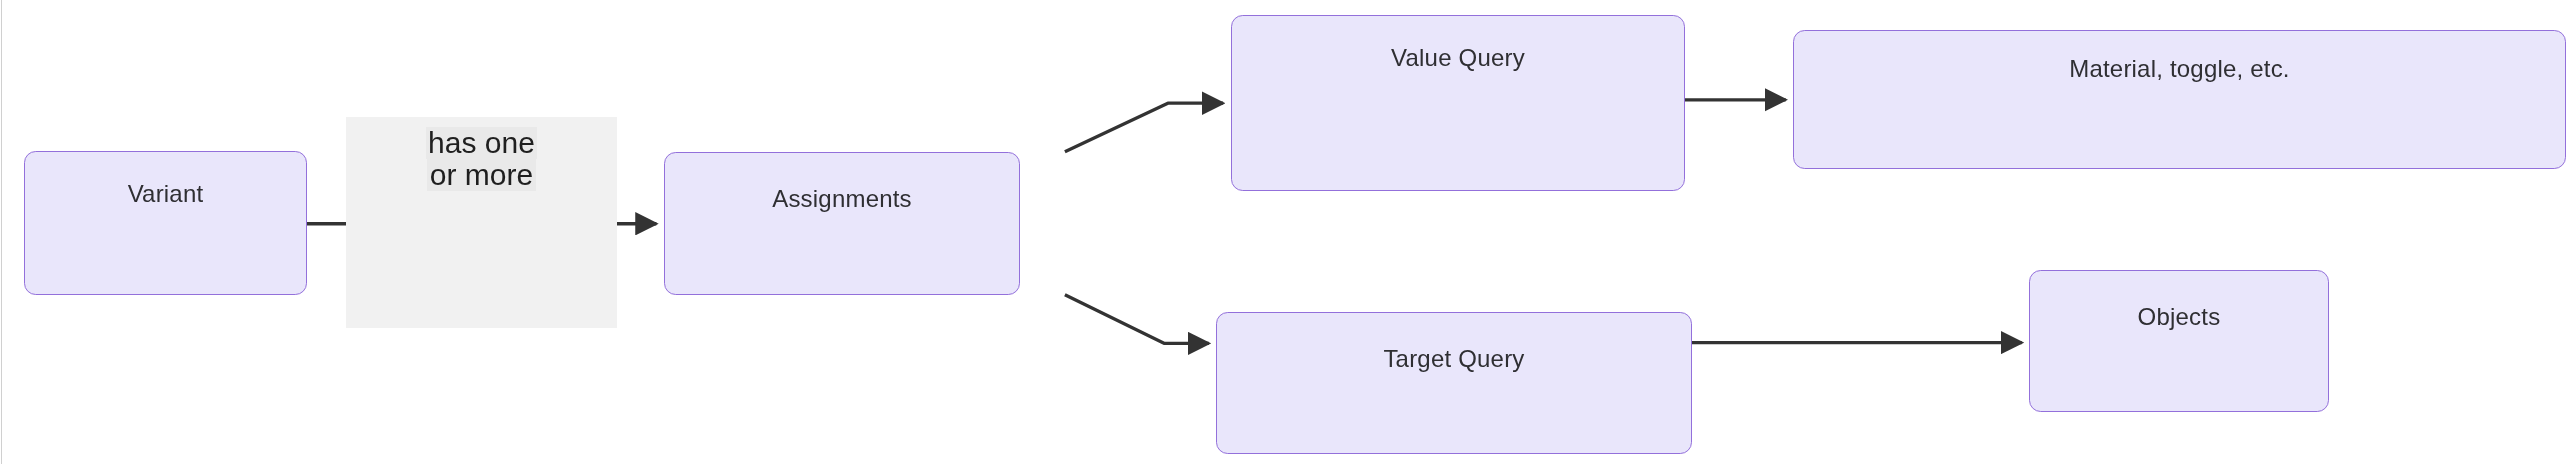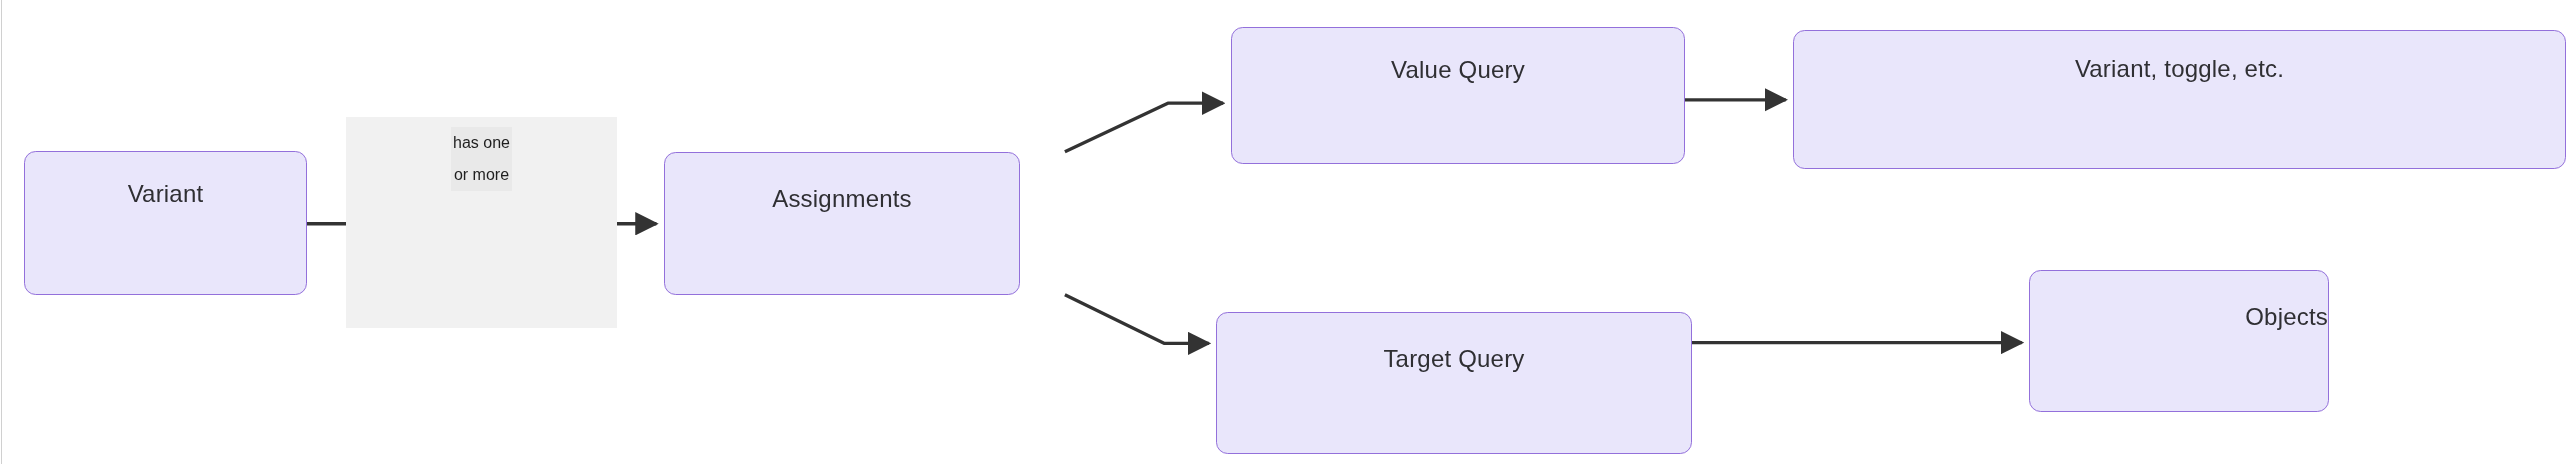--- a/index.html
+++ b/index.html
@@ -50,24 +50,24 @@
     color: #2f2f33;
     font-family: "Liberation Sans", sans-serif;
     font-size: 24px;
     line-height: 1.1;
     letter-spacing: 0.2px;
     white-space: nowrap;
   }
   
   #node-variant      { left: 24px;   top: 151px; width: 283px; height: 144px; }
   #node-assignments  { left: 664px;  top: 152px; width: 356px; height: 143px; }
-  #node-value-query  { left: 1231px; top: 27px;  width: 454px; height: 137px; }
+  #node-value-query  { left: 1231px; top: 15px;  width: 454px; height: 176px; }
   #node-material     { left: 1793px; top: 30px;  width: 773px; height: 139px; }
   #node-target-query { left: 1216px; top: 270px; width: 476px; height: 142px; margin-top: 42px; }
-  #node-objects      { left: 2029px; top: 270px; width: 300px; height: 142px; justify-content: flex-end; }
+  #node-objects      { left: 2029px; top: 270px; width: 300px; height: 142px; }
 
   #node-variant      .node-label { margin-top: 28.5px; }
   #node-assignments  .node-label { margin-top: 33px; }
   #node-value-query  .node-label { margin-top: 28.5px; }
   #node-material     .node-label { margin-top: 25px; }
   #node-target-query .node-label { margin-top: 33px; }
   #node-objects      .node-label { margin-top: 33px; }
 
   
   .edge-label {
@@ -78,21 +78,21 @@
     height: 211px;
     background: #f1f1f1;
     display: flex;
     flex-direction: column;
     align-items: center;
   }
   .edge-label .label-line {
     background: #e9e9e9;
     color: #1f1f1f;
     font-family: "Liberation Sans", sans-serif;
-    font-size: 16px;
+    font-size: 30px;
     line-height: 32px;
     padding: 0 2.5px;
     white-space: nowrap;
   }
   .edge-label .label-line.first { margin-top: 10px; }
 </style>
 </head>
 <body>
 
 <div id="diagram-root">
@@ -128,21 +128,21 @@
 
   <div class="node" id="node-assignments">
     <span class="node-label">Assignments</span>
   </div>
 
   <div class="node" id="node-value-query">
     <span class="node-label">Value Query</span>
   </div>
 
   <div class="node" id="node-material">
-    <span class="node-label">Variant, toggle, etc.</span>
+    <span class="node-label">Material, toggle, etc.</span>
   </div>
 
   <div class="node" id="node-target-query">
     <span class="node-label">Target Query</span>
   </div>
 
   <div class="node" id="node-objects">
     <span class="node-label">Objects</span>
   </div>
 

